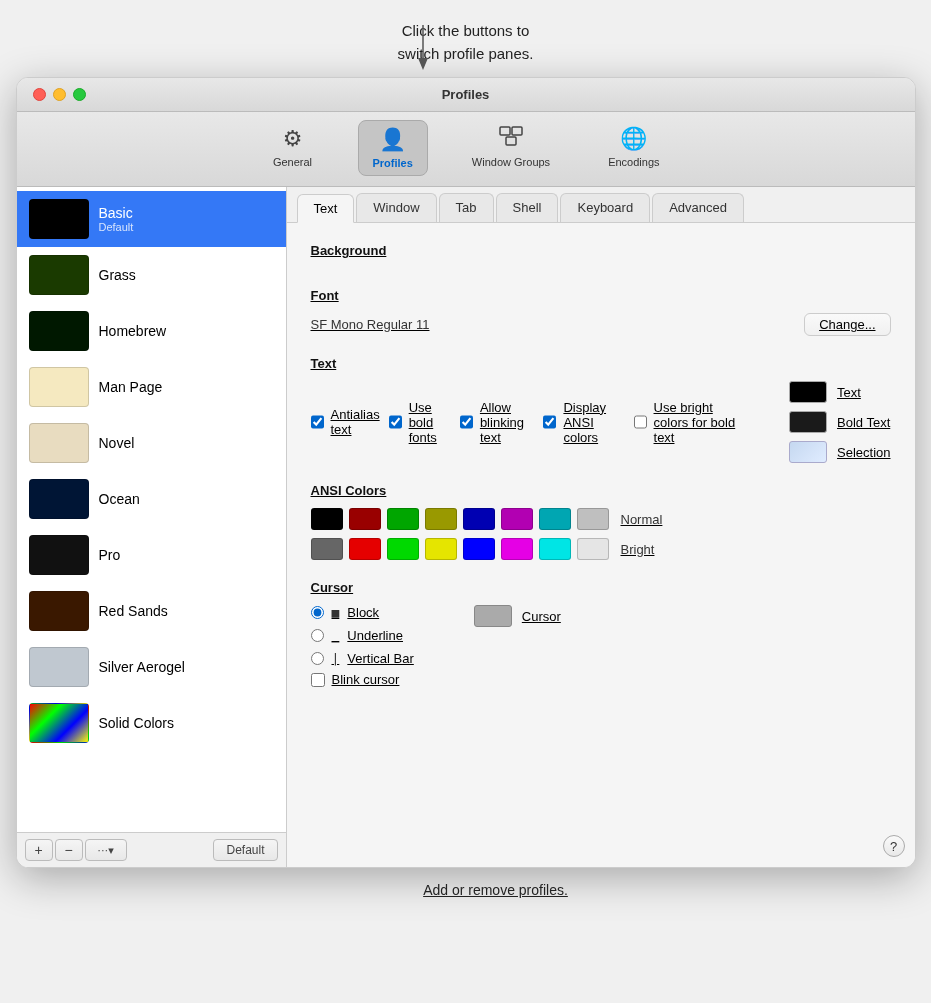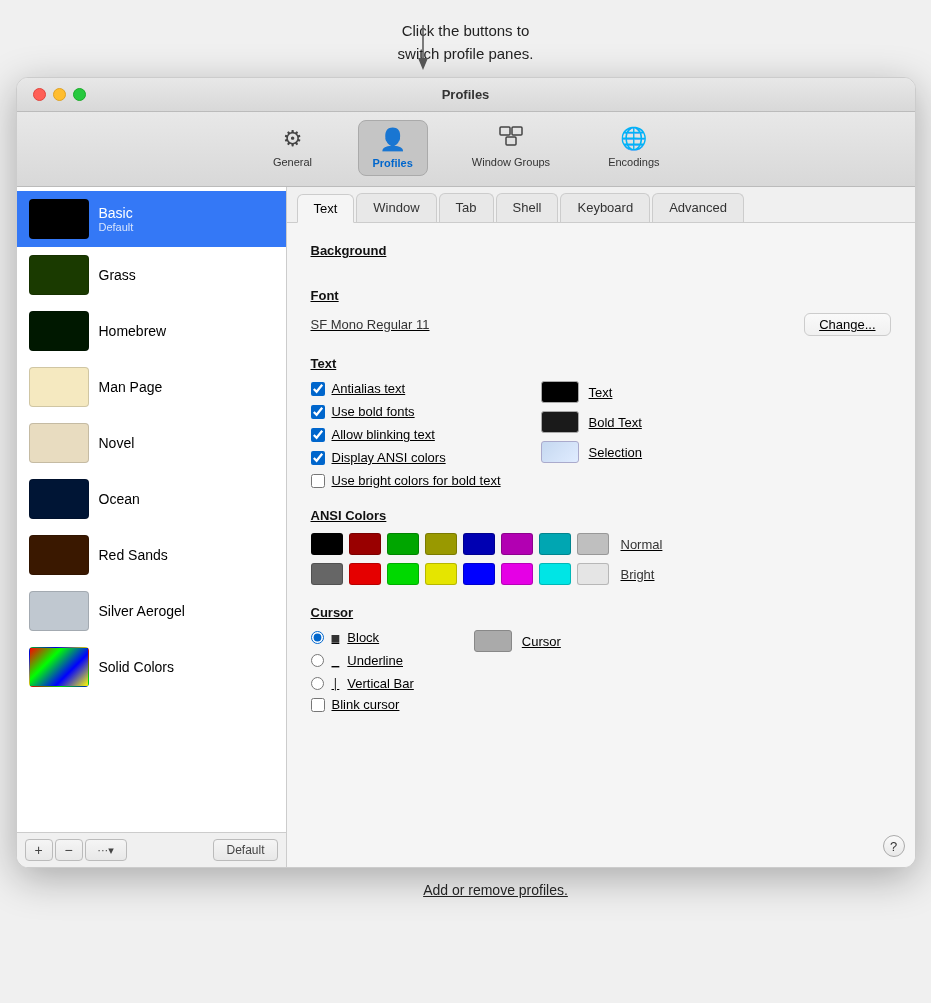--- a/index.html
+++ b/index.html
@@ -301,21 +301,21 @@
       background: linear-gradient(to bottom, #fafafa, #f0f0f0);
       font-size: 13px;
       cursor: pointer;
     }
 
     
     .text-columns {
       display: flex;
       gap: 40px;
     }
-    .checkboxes { display: flex; flex-direction: column; gap: 8px; }
+    .checkboxes { display: flex; gap: 8px; }
     .checkbox-row {
       display: flex;
       align-items: center;
       gap: 7px;
       font-size: 13px;
     }
     .cb {
       width: 14px; height: 14px;
       accent-color: #0066cc;
     }
@@ -520,20 +520,26 @@
               <div class="profile-name">Novel</div>
             </div>
           </div>
           <div class="profile-item">
             <div class="profile-thumb thumb-ocean"></div>
             <div class="profile-text">
               <div class="profile-name">Ocean</div>
             </div>
           </div>
           <div class="profile-item">
+            <div class="profile-thumb thumb-pro"></div>
+            <div class="profile-text">
+              <div class="profile-name">Pro</div>
+            </div>
+          </div>
+          <div class="profile-item">
             <div class="profile-thumb thumb-redsands"></div>
             <div class="profile-text">
               <div class="profile-name">Red Sands</div>
             </div>
           </div>
           <div class="profile-item">
             <div class="profile-thumb thumb-silveraerogel"></div>
             <div class="profile-text">
               <div class="profile-name">Silver Aerogel</div>
             </div>

